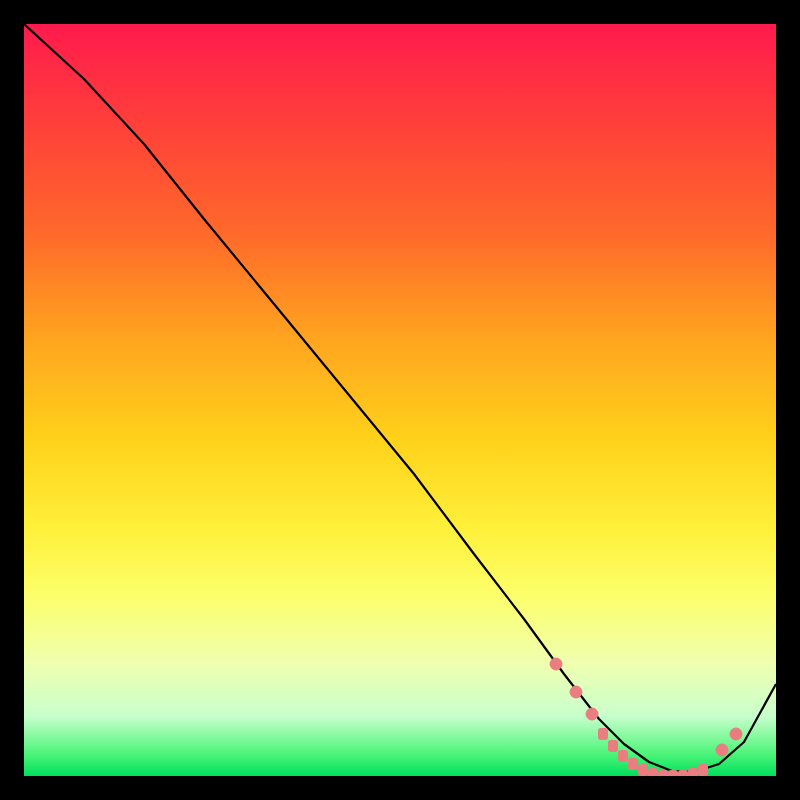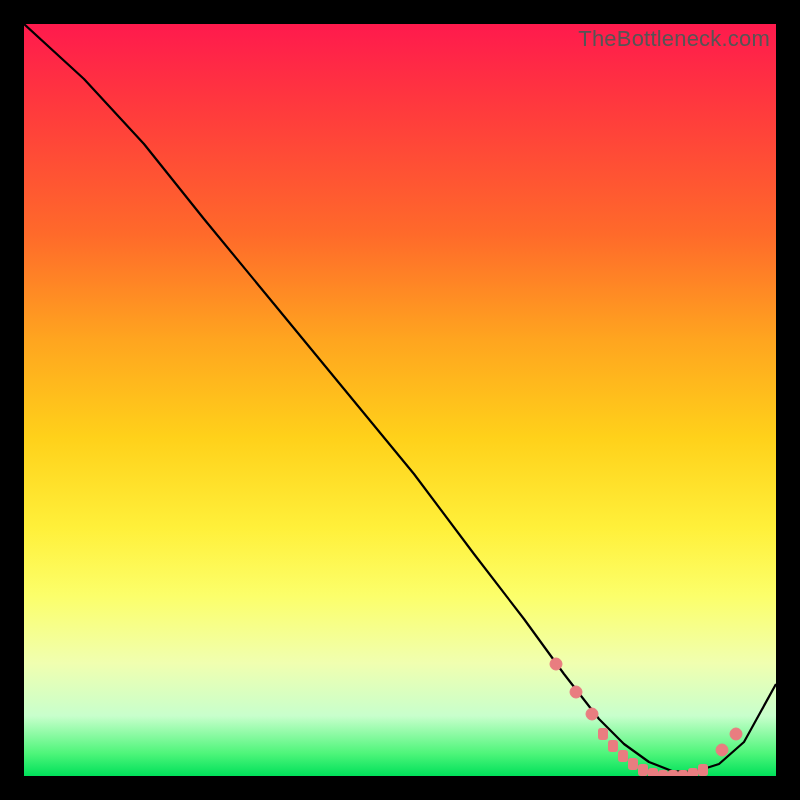--- a/index.html
+++ b/index.html
@@ -66,21 +66,20 @@
   }
   .marker-stack rect {
     fill: #e97d80;
   }
 </style>
 </head>
 <body>
 
 <div class="frame">
   <div class="gradient"></div>
-  <div class="watermark">TheBottleneck.com</div>
 
   <svg class="plot" viewBox="0 0 752 752">
 
     <path class="curve-main" d="
       M 0 0
       L 60 55
       L 120 120
       L 180 195
       L 250 280
       L 320 365

